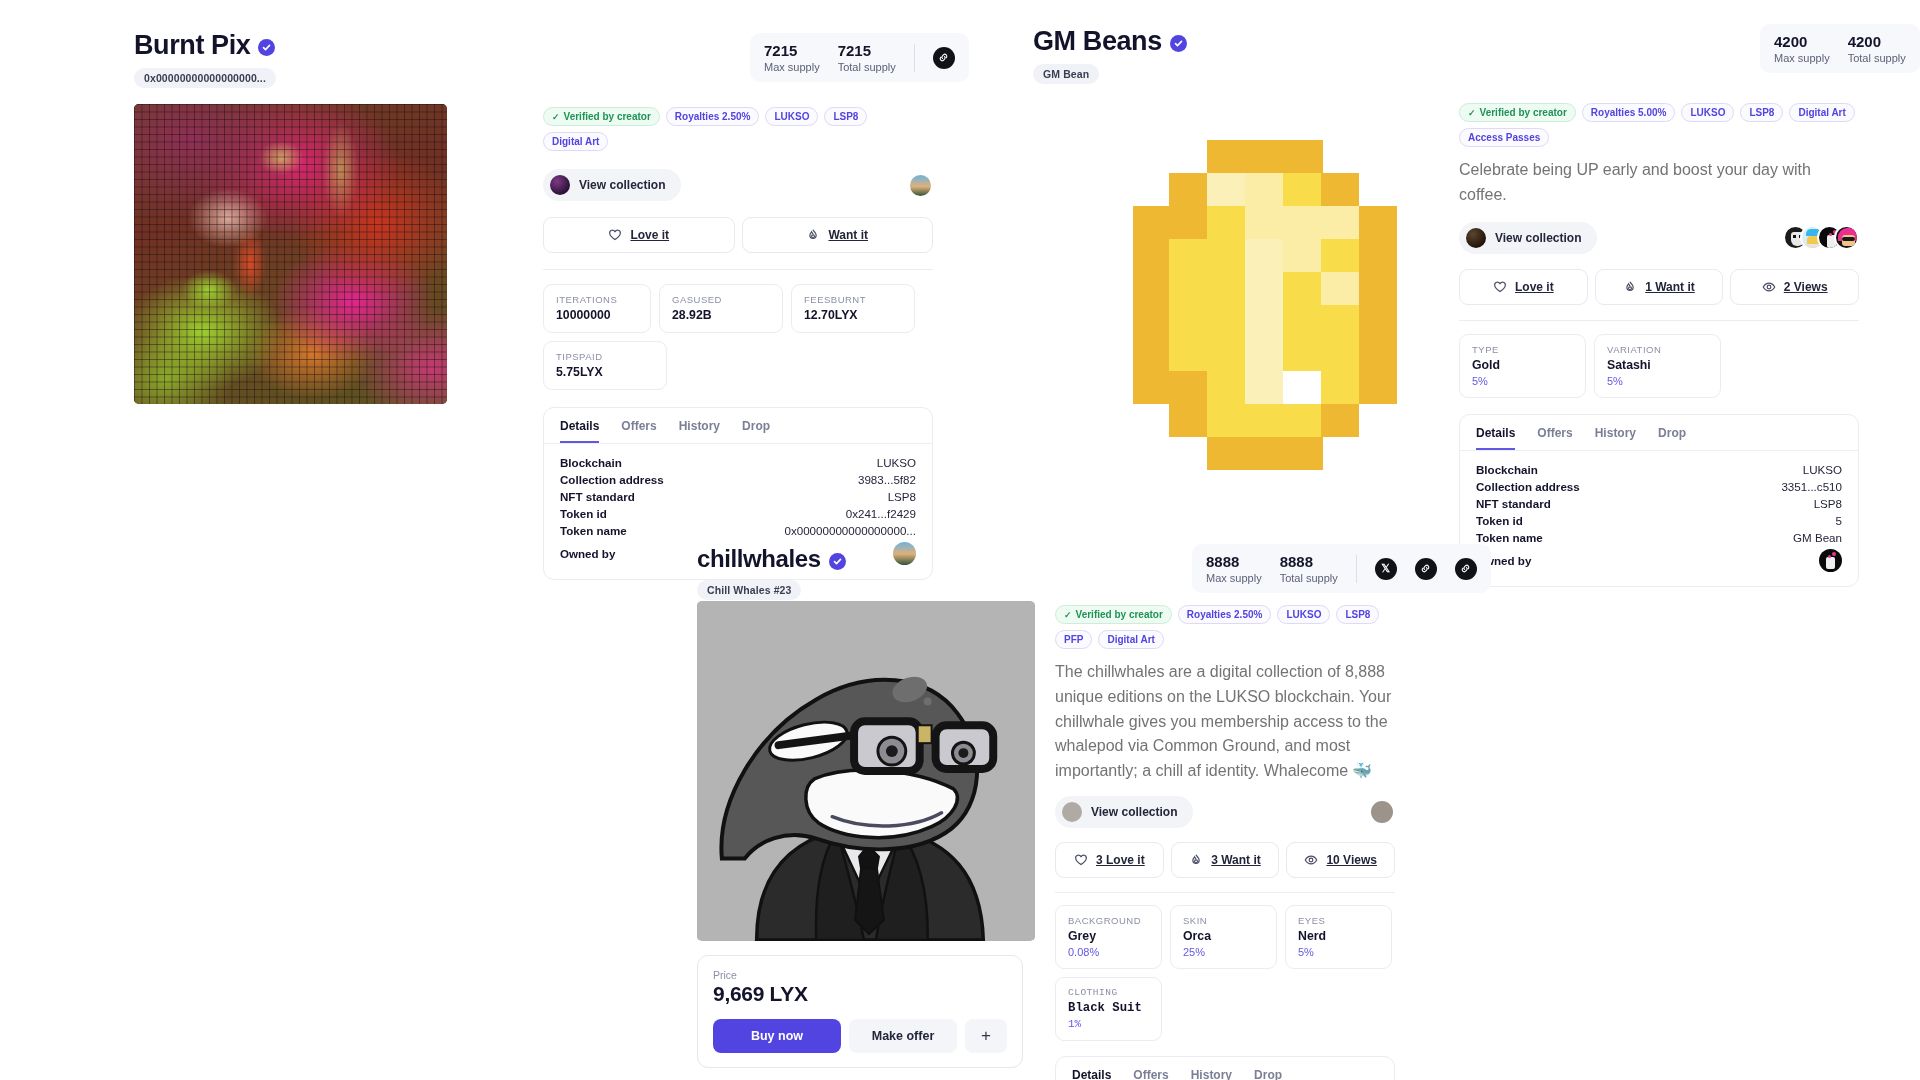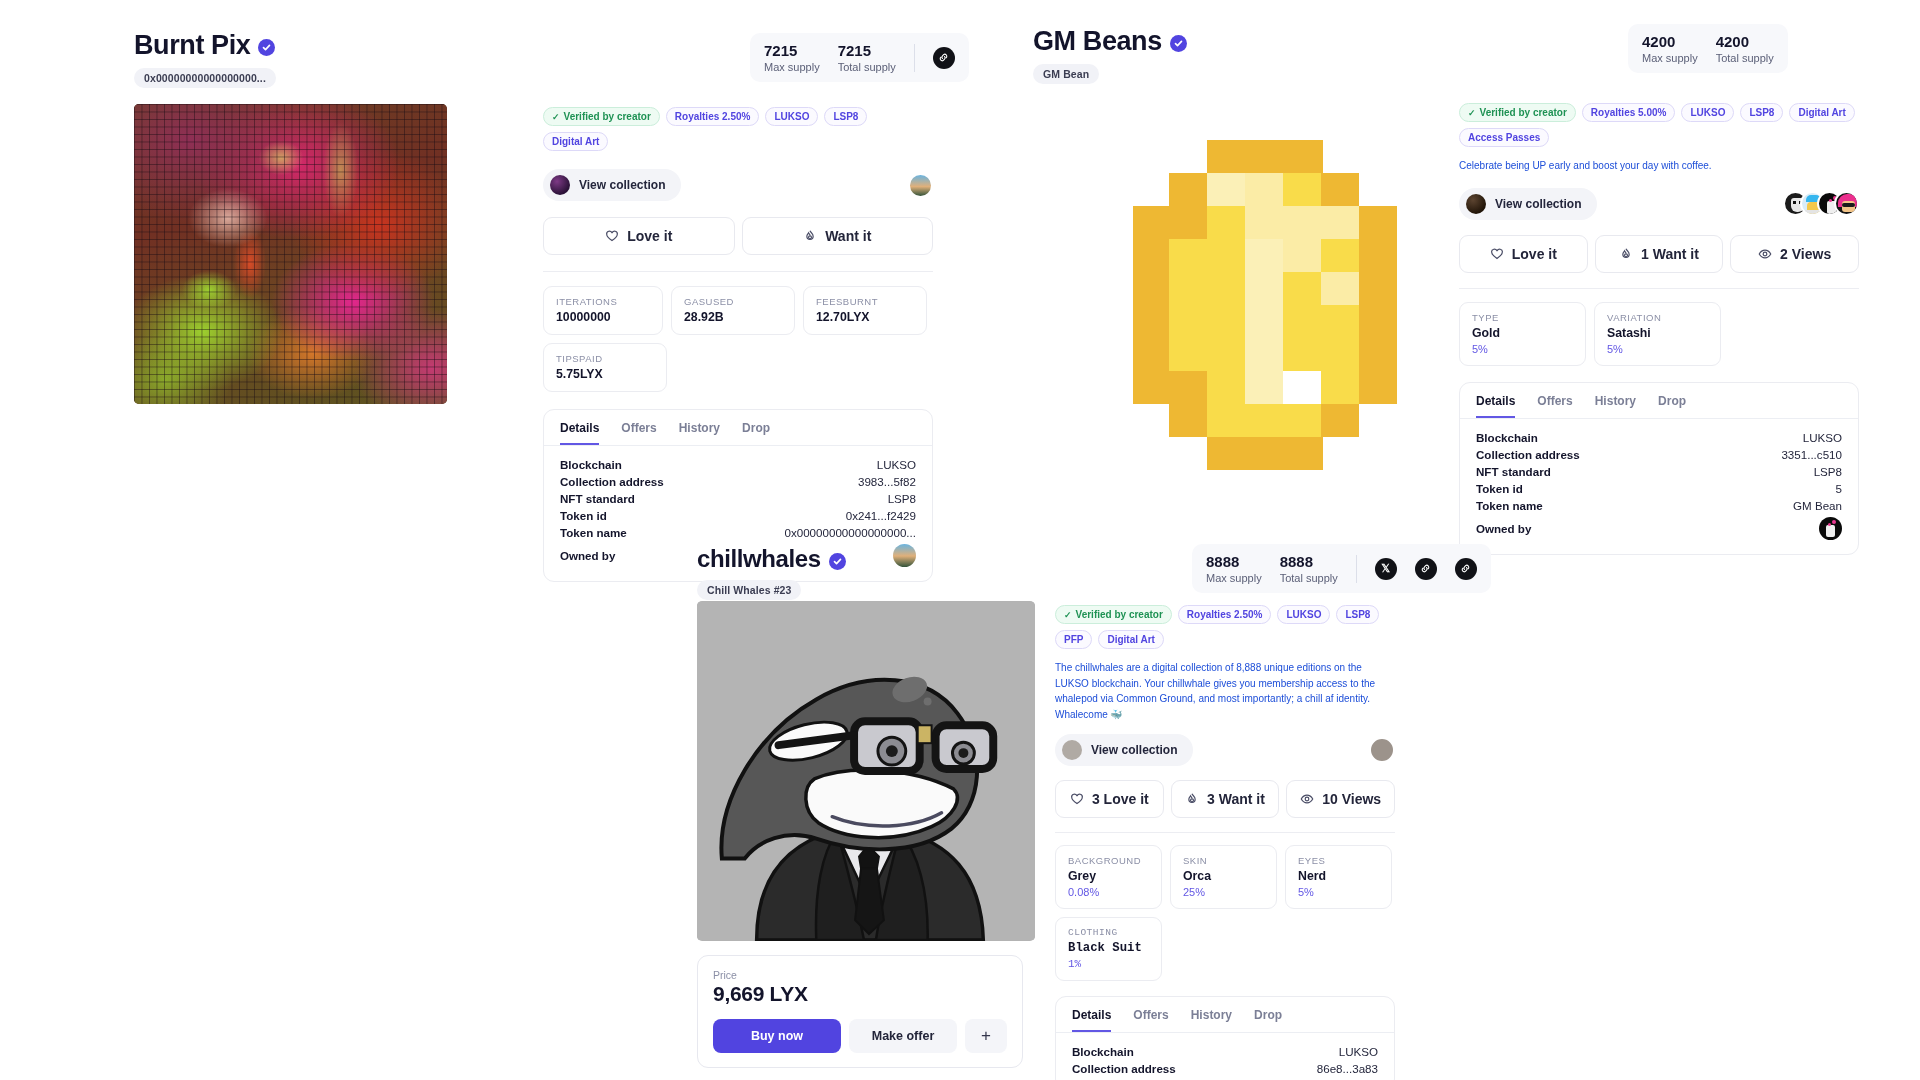--- a/index.html
+++ b/index.html
@@ -48,42 +48,43 @@
   .tag {
     font-size: 10px; font-weight: 600; padding: 3px 8px; border-radius: 11px;
     border: 1px solid #ddd9f8; color: #5144e0; background: #fbfaff; white-space: nowrap;
   }
   .tag.verified {
     color: #1f9254; background: #eefbf3; border-color: #cbeedb;
     display: inline-flex; align-items: center; gap: 4px;
   }
   .tag.verified .chk { font-size: 9px; }
 
-  .desc { font-size: 10px; line-height: 1.55; color: #1d4ed8; }
+  .desc { font-size: 16px; line-height: 1.55; color: #737373; }
 
   .view-coll {
     display: inline-flex; align-items: center; gap: 9px;
     background: #f3f4f8; border-radius: 20px; padding: 6px 16px 6px 7px;
     font-size: 12px; font-weight: 600; color: #24263c; cursor: pointer;
   }
   .coll-av { width: 20px; height: 20px; border-radius: 50%; flex: none; }
 
   .av-stack { display: flex; }
   .av-stack .av {
     width: 25px; height: 25px; border-radius: 50%; border: 2px solid #fff;
     margin-left: -8px; overflow: hidden; flex: none; position: relative;
   }
   .av-stack .av:first-child { margin-left: 0; }
 
   .action-row { display: flex; gap: 7px; }
   .action-btn {
     flex: 1; display: flex; align-items: center; justify-content: center; gap: 8px;
     border: 1px solid #e8e9ef; border-radius: 9px; background: #fff;
-    padding: 10px 6px; font-size: 14px; font-weight: 600; color: #23253a;
+    padding: 10px 6px; font-size: 12px; font-weight: 600; color: #23253a;
     cursor: pointer;
+    text-decoration: underline;
   }
   .action-btn svg { width: 14px; height: 14px; stroke: #4a4d66; fill: none; stroke-width: 1.7; }
 
   .hr { height: 1px; background: #ecedf2; }
 
   .attr-grid { display: flex; flex-wrap: wrap; gap: 8px; }
   .attr-card {
     border: 1px solid #ebecf1; border-radius: 9px; padding: 9px 12px 10px;
     background: #fff; min-width: 0;
   }
@@ -240,21 +241,21 @@
             <path d="M10 2.5 C11 5.5 14.5 6 14.5 10.5 A4.5 4.5 0 0 1 5.5 10.5 C5.5 8 7 7 8 5.5 C8.6 7 10 7.6 10 9.2"></path>
             <circle cx="10" cy="11.8" r="2.1"></circle>
           </svg>
         <span>Want it</span>
       </button>
     </div>
 
     <div class="hr" style="margin:16px 0 14px;"></div>
 
     <div class="attr-grid">
-      <div class="attr-card" style="width:120px;">
+      <div class="attr-card" style="width:108px;">
         <div class="attr-k">ITERATIONS</div>
         <div class="attr-v">10000000</div>
       </div>
       <div class="attr-card" style="width:124px;">
         <div class="attr-k">GASUSED</div>
         <div class="attr-v">28.92B</div>
       </div>
       <div class="attr-card" style="width:124px;">
         <div class="attr-k">FEESBURNT</div>
         <div class="attr-v">12.70LYX</div>
@@ -306,21 +307,21 @@
       <span class="coll-title">GM Beans</span>
       <span class="verified-badge">
         <svg viewBox="0 0 12 12">
             <path d="M2 6.2 L4.7 8.8 L10 3.2" stroke="#fff" stroke-width="2.2" fill="none" stroke-linecap="round" stroke-linejoin="round"></path>
           </svg>
       </span>
     </div>
     <span class="addr-chip">GM Bean</span>
   </div>
 
-  <div class="abs supply-box" style="left:1628px; top:24px;">
+  <div class="abs supply-box" style="left:1760px; top:24px;">
     <div>
       <div class="supply-num">4200</div>
       <div class="supply-lab">Max supply</div>
     </div>
     <div>
       <div class="supply-num">4200</div>
       <div class="supply-lab">Total supply</div>
     </div>
   </div>
 

